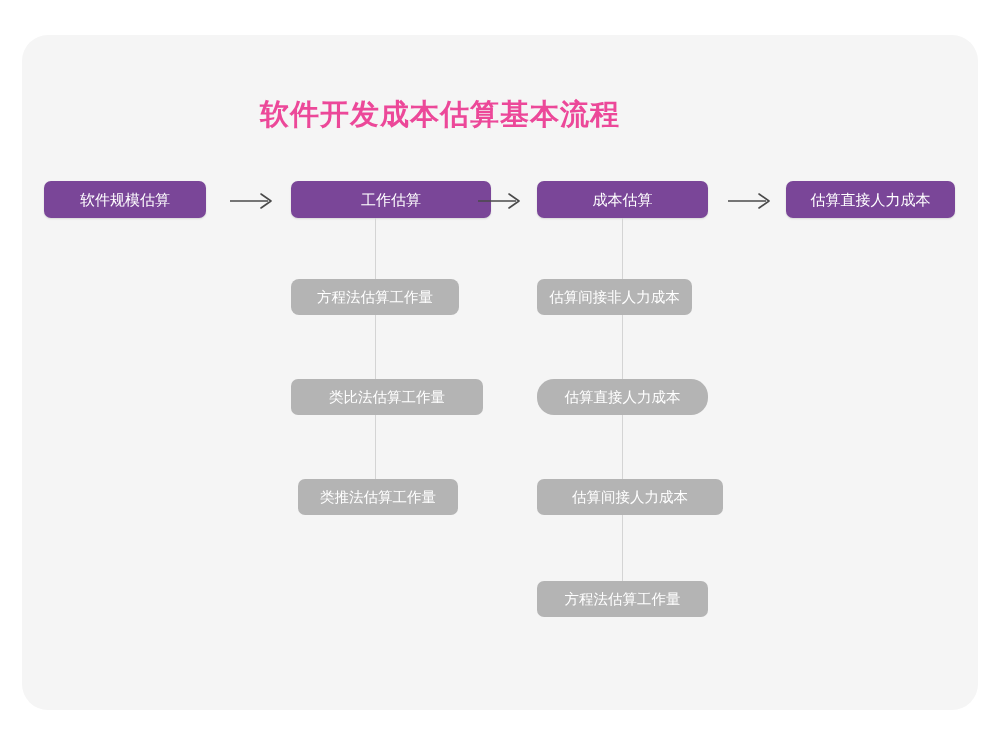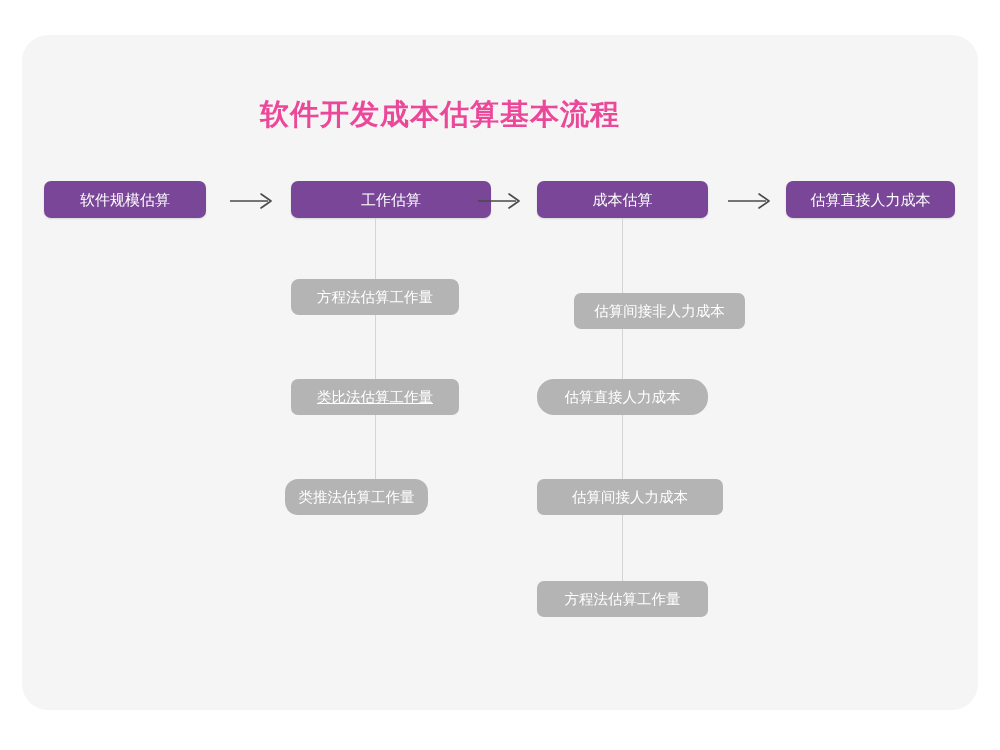--- a/index.html
+++ b/index.html
@@ -102,36 +102,36 @@
       <path d="M33 3 L43 10 L33 17" stroke="#4a4a4a" stroke-width="1.6" fill="none" stroke-linecap="round" stroke-linejoin="round"></path>
     </svg>
   </div>
 
   <div class="stage-box" style="left:291px; top:181px; width:200px;">工作估算</div>
 
   <div class="connector" style="left:375px; top:218px; height:279px;"></div>
 
   <div class="sub-box" style="left:291px; top:279px; width:168px;border-radius:8px;">方程法估算工作量</div>
 
-  <div class="sub-box" style="left:291px; top:379px; width:168px;text-decoration:underline;">类比法估算工作量</div>
+  <div class="sub-box" style="left:291px; top:379px; width:192px;">类比法估算工作量</div>
 
-  <div class="sub-box" style="left:285px; top:479px; width:143px;border-radius:13px;">类推法估算工作量</div>
+  <div class="sub-box" style="left:298px; top:479px; width:160px;">类推法估算工作量</div>
 
   <div class="arrow" style="left:476px;">
     <svg width="50" height="20" viewBox="0 0 50 20">
       <path d="M2 10 H40" stroke="#4a4a4a" stroke-width="1.4" fill="none"></path>
       <path d="M33 3 L43 10 L33 17" stroke="#4a4a4a" stroke-width="1.6" fill="none" stroke-linecap="round" stroke-linejoin="round"></path>
     </svg>
   </div>
 
   <div class="stage-box" style="left:537px; top:181px; width:171px;">成本估算</div>
 
   <div class="connector" style="left:622px; top:218px; height:381px;"></div>
 
-  <div class="sub-box" style="left:537px; top:293px; width:171px;margin-left:37px;">估算间接非人力成本</div>
+  <div class="sub-box" style="left:537px; top:279px; width:155px;">估算间接非人力成本</div>
 
   <div class="sub-box" style="left:537px; top:379px; width:171px;border-radius:17px;">估算直接人力成本</div>
 
   <div class="sub-box" style="left:537px; top:479px; width:186px;">估算间接人力成本</div>
 
   <div class="sub-box" style="left:537px; top:581px; width:171px;">方程法估算工作量</div>
 
   <div class="arrow" style="left:726px;">
     <svg width="50" height="20" viewBox="0 0 50 20">
       <path d="M2 10 H40" stroke="#4a4a4a" stroke-width="1.4" fill="none"></path>

